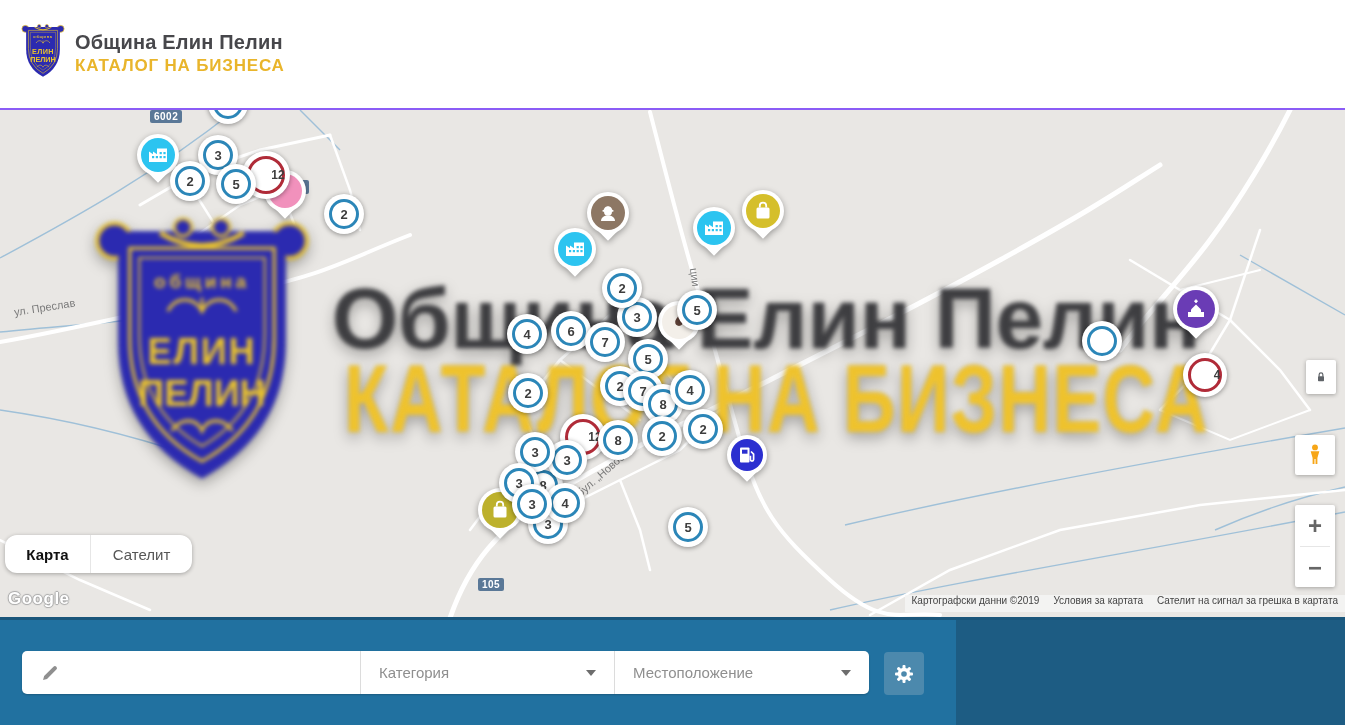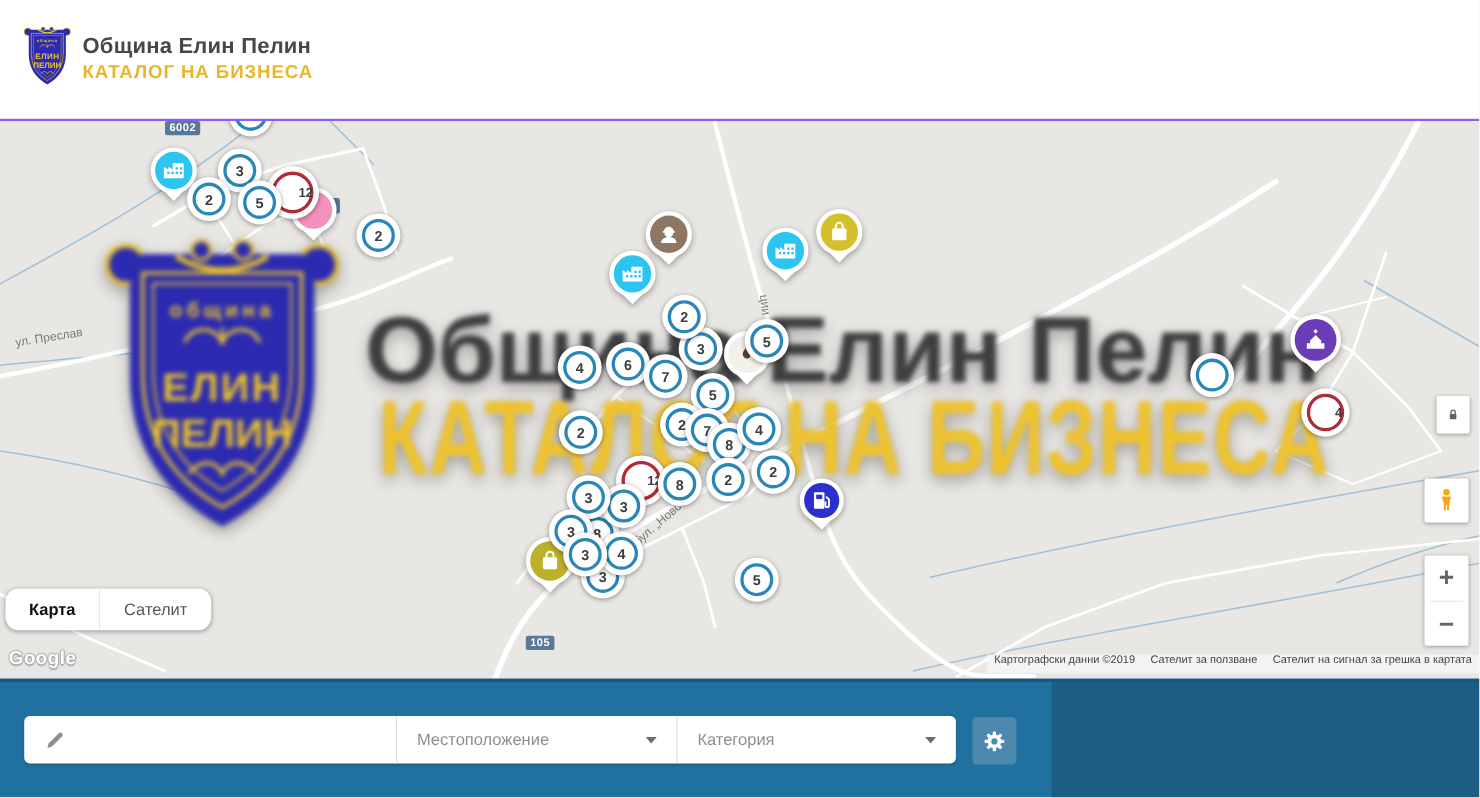--- a/index.html
+++ b/index.html
@@ -438,21 +438,21 @@
         </div>
       </div>
 
     <div id="maptype">
       <div id="mt-map" class="mt-btn">Карта</div>
       <div id="mt-sat" class="mt-btn">Сателит</div>
     </div>
     <div id="google-logo">Google</div>
     <div id="attribution">
       <span>Картографски данни ©2019</span>
-      <span class="attr-link">Сателит за ползване</span>
+      <span class="attr-link">Условия за картата</span>
       <span class="attr-link">Сателит на сигнал за грешка в картата</span>
     </div>
     <div id="lock-btn" class="ctrl">
       <svg width="18" height="18" viewBox="0 0 24 24">
           <rect x="8" y="11" width="8" height="6.5" rx="1" fill="#5f6368"></rect>
           <path d="M9.5 11.5V9a2.5 2.5 0 0 1 5 0v2.5" stroke="#5f6368" stroke-width="1.6" fill="none"></path>
         </svg>
     </div>
     <div id="pegman-btn" class="ctrl">
       <svg width="26" height="26" viewBox="0 0 24 24">
@@ -468,26 +468,26 @@
   </div>
 
   <div id="footer">
     <div id="footer-dark"></div>
     <div id="search-bar">
       <div id="kw-section">
         <svg width="21" height="21" viewBox="0 0 24 24">
             <path d="M3.5 20.5l1.2-4.5L15.4 5.3a2.3 2.3 0 0 1 3.3 3.3L8 19.3l-4.5 1.2z" fill="#8f8f8f"></path>
           </svg>
       </div>
+      <div id="cat-section" class="select-section">
+        <span class="select-label">Категория</span>
+        <span class="caret"></span>
+      </div>
       <div id="loc-section" class="select-section">
         <span class="select-label">Местоположение</span>
-        <span class="caret"></span>
-      </div>
-      <div id="cat-section" class="select-section">
-        <span class="select-label">Категория</span>
         <span class="caret"></span>
       </div>
     </div>
     <button id="gear-btn">
       <svg width="24" height="24" viewBox="0 0 24 24">
         <g fill="#fff">
             <rect x="10.5" y="3" width="3" height="18" rx="1"></rect>
             <rect x="10.5" y="3" width="3" height="18" rx="1" transform="rotate(45 12 12)"></rect>
             <rect x="10.5" y="3" width="3" height="18" rx="1" transform="rotate(90 12 12)"></rect>
             <rect x="10.5" y="3" width="3" height="18" rx="1" transform="rotate(135 12 12)"></rect>

